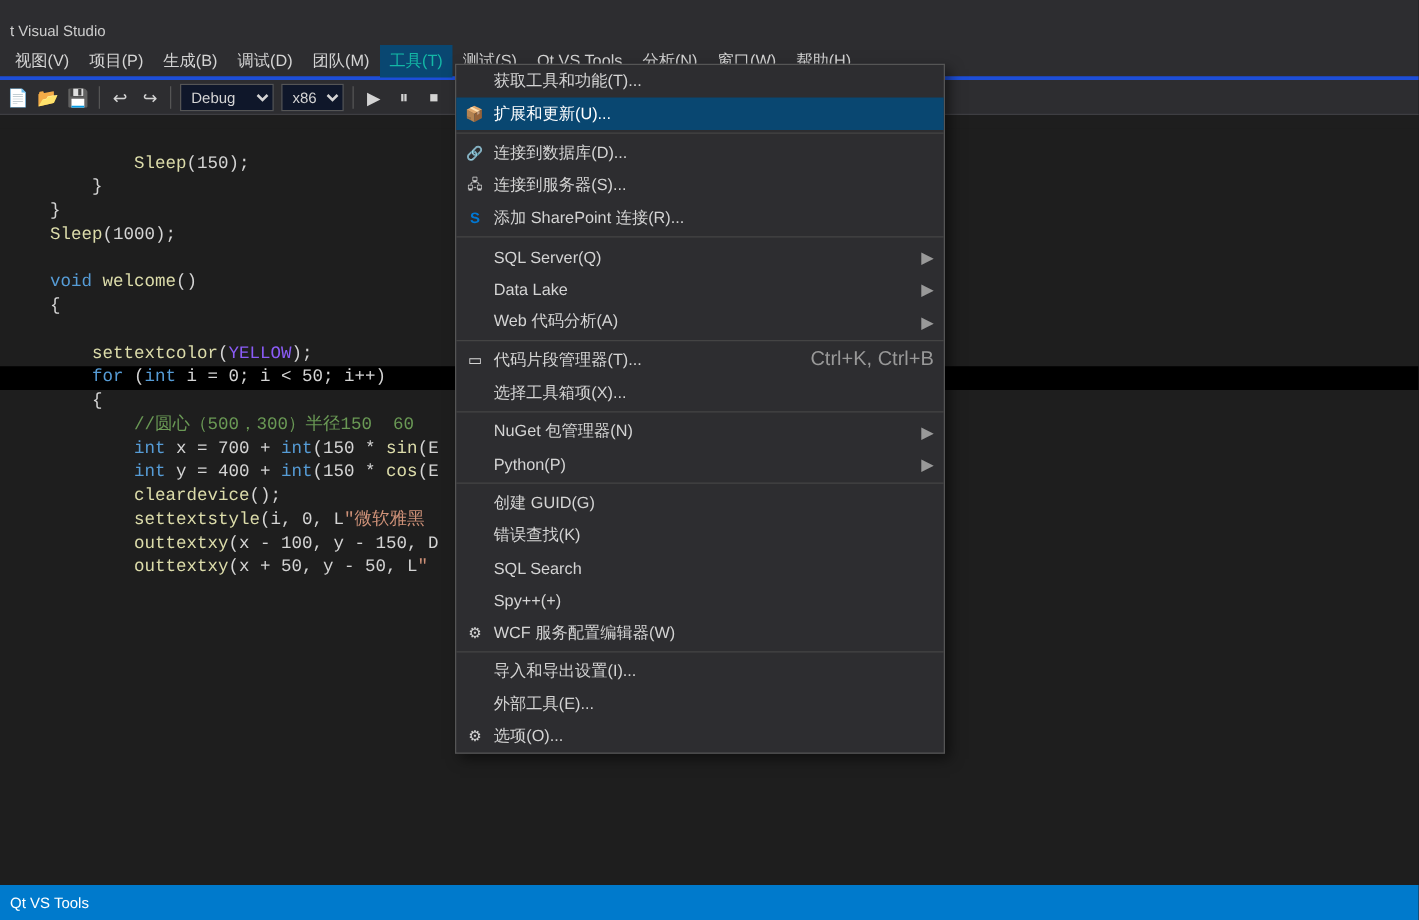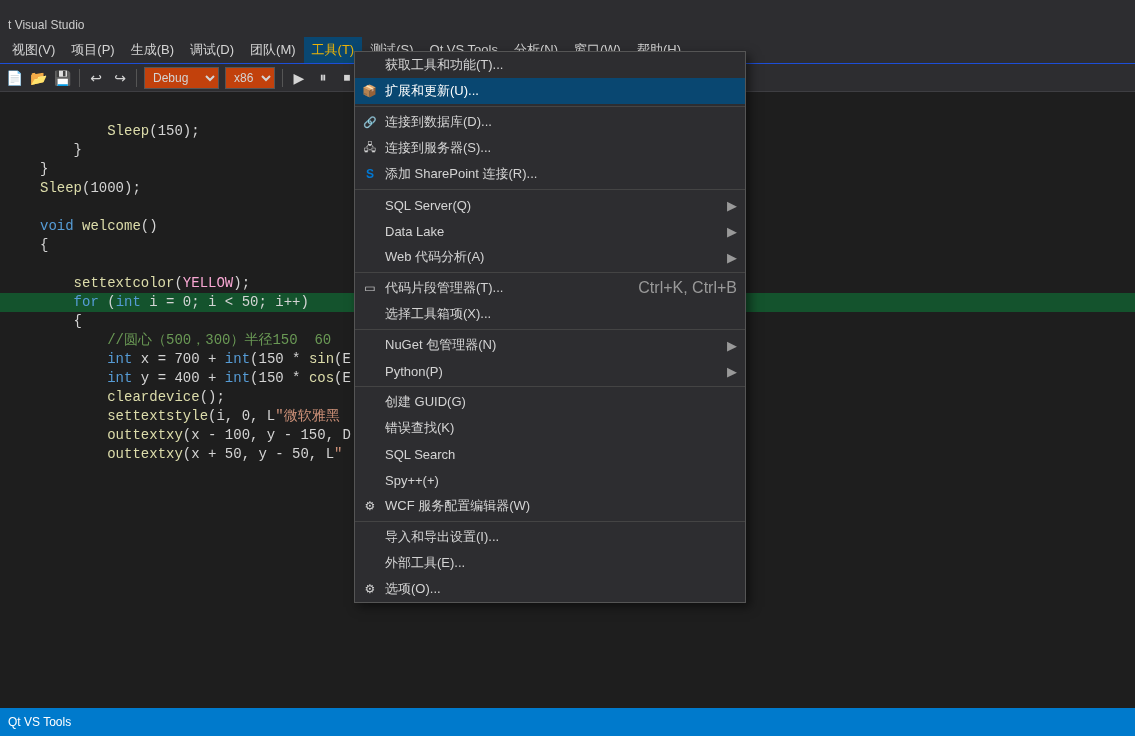--- a/index.html
+++ b/index.html
@@ -25,32 +25,32 @@
       color: #ccc;
     }
 
     
     #menu-bar {
       height: 28px;
       background: #2d2d30;
       display: flex;
       align-items: center;
       padding: 0 4px;
-      border-bottom: 1px solid #1d4ed8;
+      border-bottom: 3px solid #1d4ed8;
     }
     .menu-item {
       padding: 4px 8px;
       font-size: 13px;
       color: #d4d4d4;
       cursor: pointer;
       white-space: nowrap;
     }
     .menu-item.active {
       background: #094771;
-      color: #eab308;
+      color: #14b8a6;
     }
 
     
     #toolbar {
       height: 28px;
       background: #2d2d30;
       display: flex;
       align-items: center;
       padding: 0 4px;
       gap: 2px;
@@ -62,21 +62,21 @@
       display: flex;
       align-items: center;
       justify-content: center;
       color: #d4d4d4;
       cursor: pointer;
       font-size: 14px;
       border: none;
       background: transparent;
     }
     .toolbar-select {
-      background: #c2410c;
+      background: #0f172a;
       color: #d4d4d4;
       border: 1px solid #555;
       height: 22px;
       font-size: 12px;
       padding: 0 4px;
       margin: 0 2px;
     }
     .toolbar-divider {
       width: 1px;
       height: 18px;
@@ -113,28 +113,28 @@
       user-select: none;
       flex-shrink: 0;
     }
     .code-content {
       flex: 1;
     }
     .kw { color: #569cd6; }
     .fn { color: #dcdcaa; }
     .str { color: #ce9178; }
     .cm { color: #6a9955; }
-    .yellow { color: #f9a8d4; margin-top: 32px; }
-    .line-active { background: #14532d; }
+    .yellow { color: #8b5cf6; margin-top: 32px; }
+    .line-active { background: #000000; }
 
     
     #dropdown-menu {
       position: absolute;
       top: 51px;
-      left: 354px;
+      left: 364px;
       width: 392px;
       background: #2d2d30;
       border: 1px solid #555;
       z-index: 1000;
       box-shadow: 4px 4px 10px rgba(0,0,0,0.5);
     }
     .dropdown-item {
       display: flex;
       align-items: center;
       padding: 4px 8px 4px 30px;

